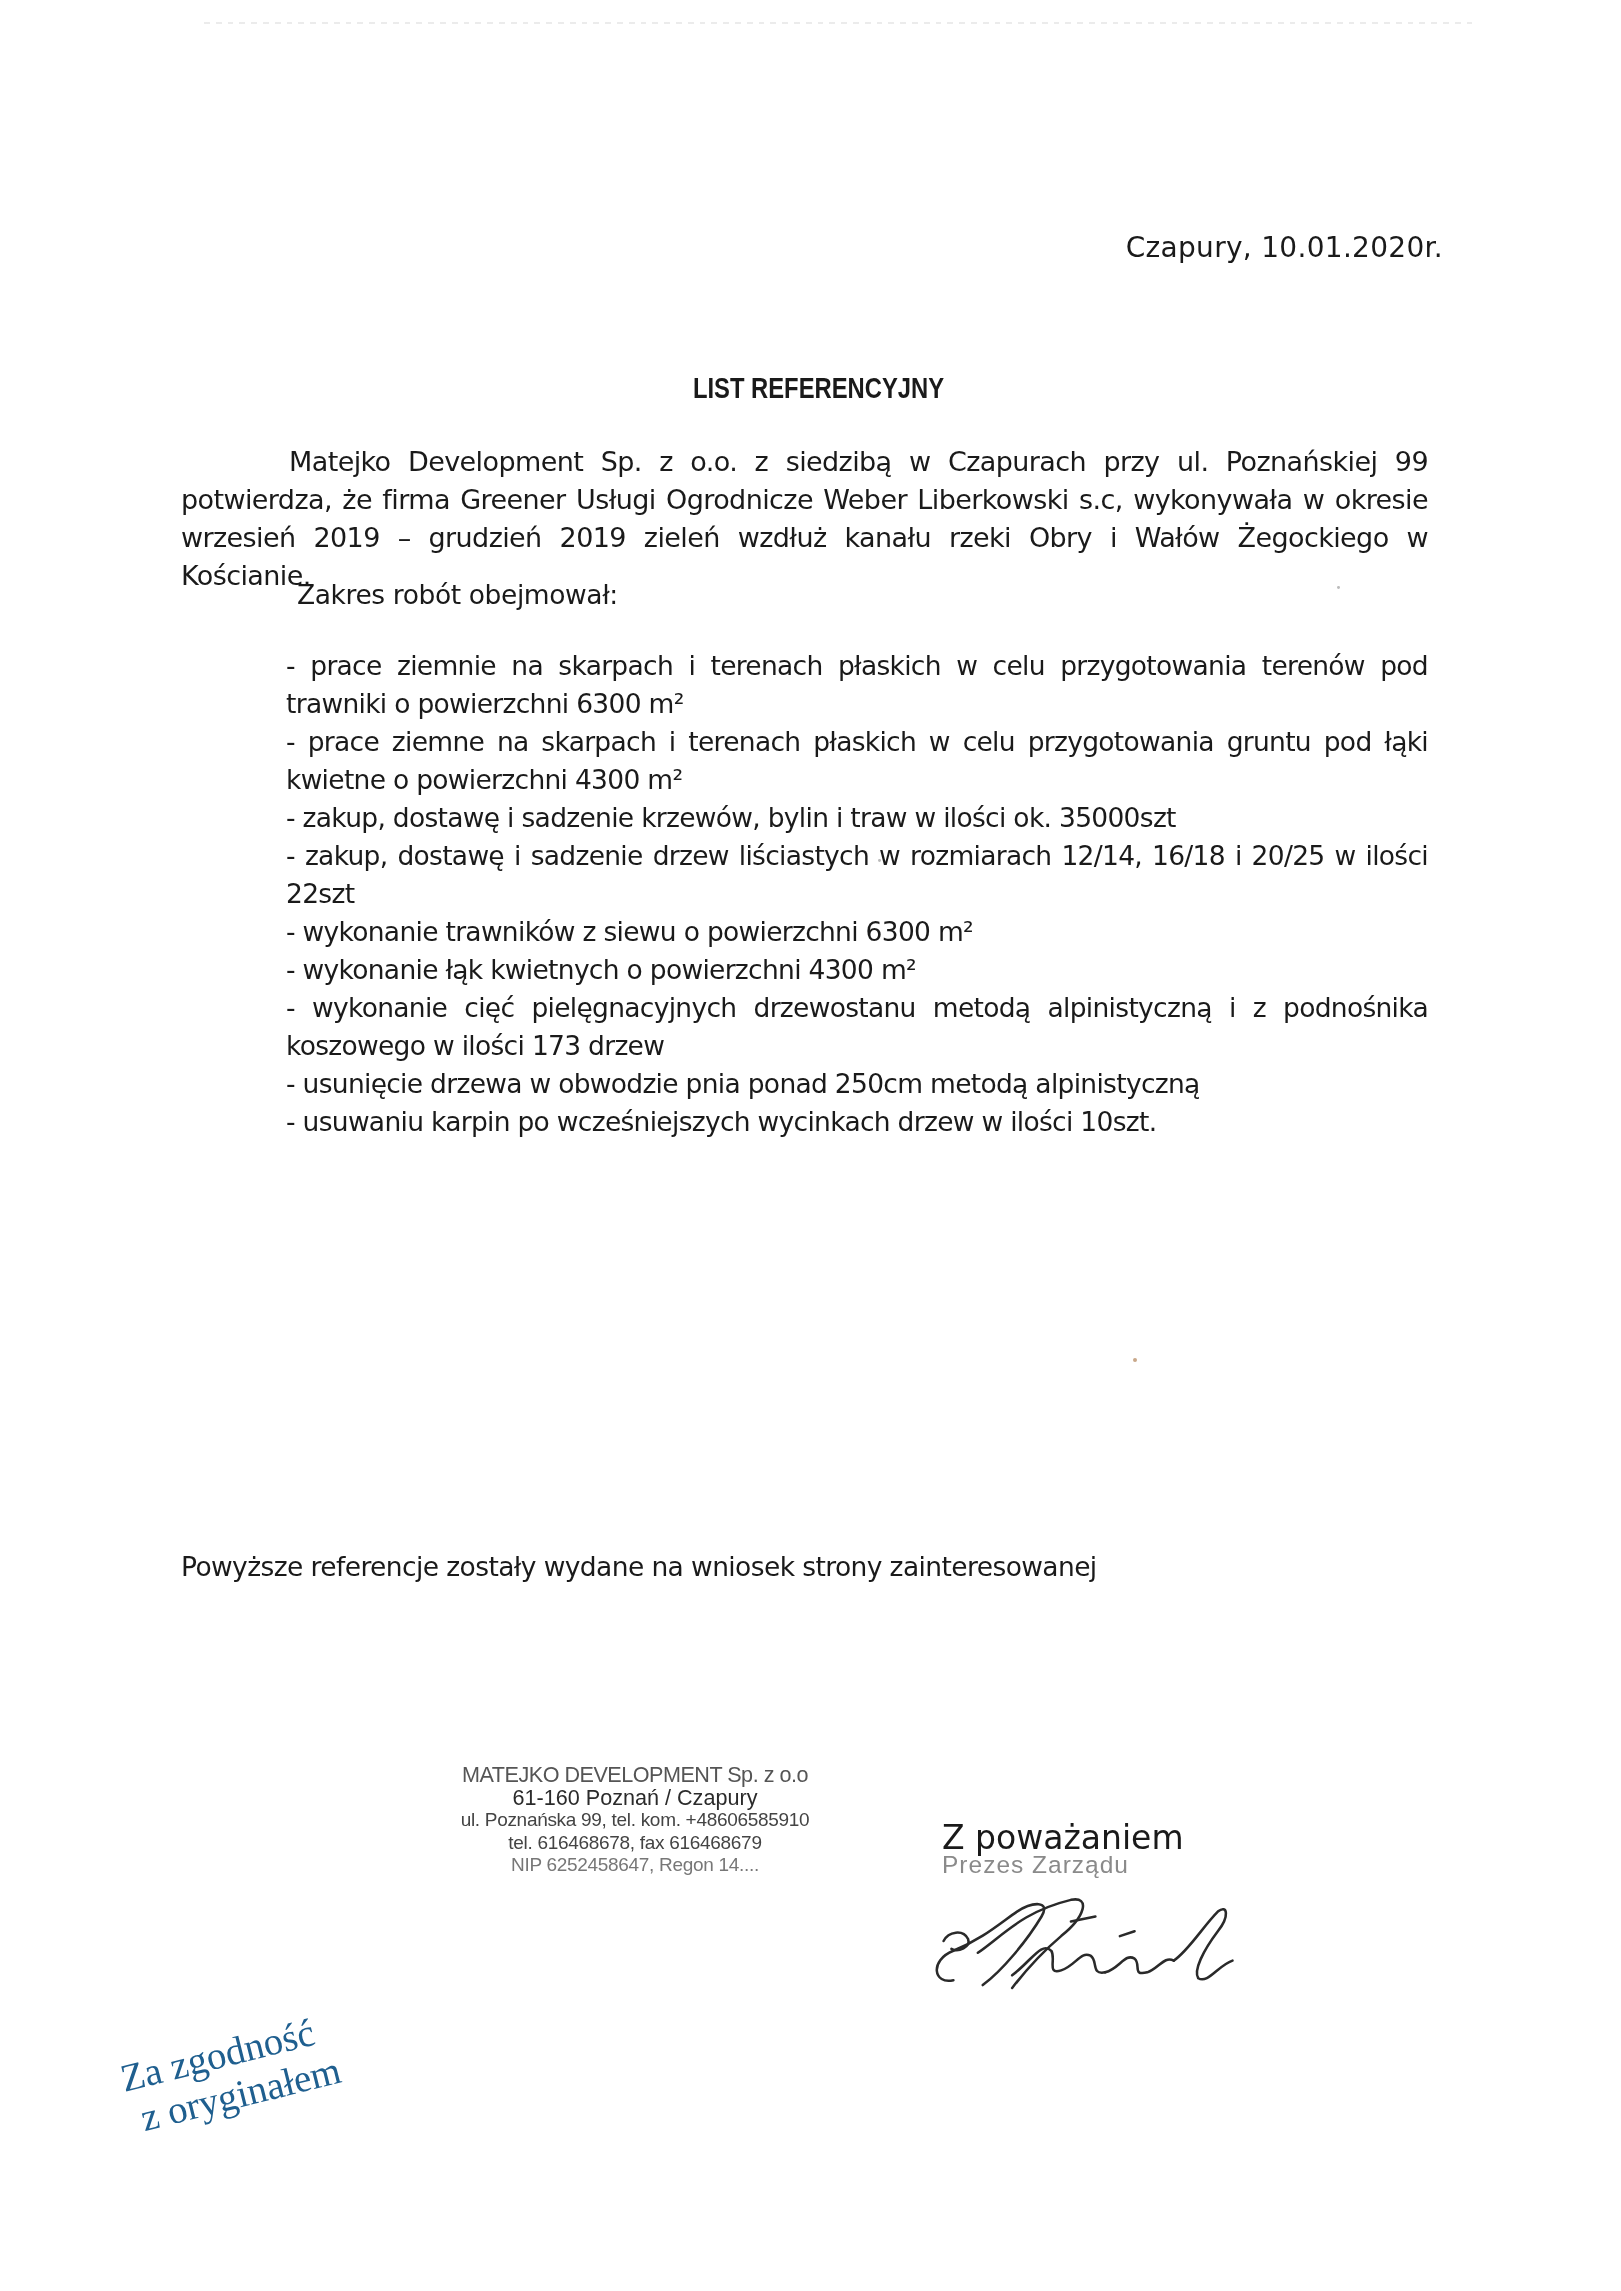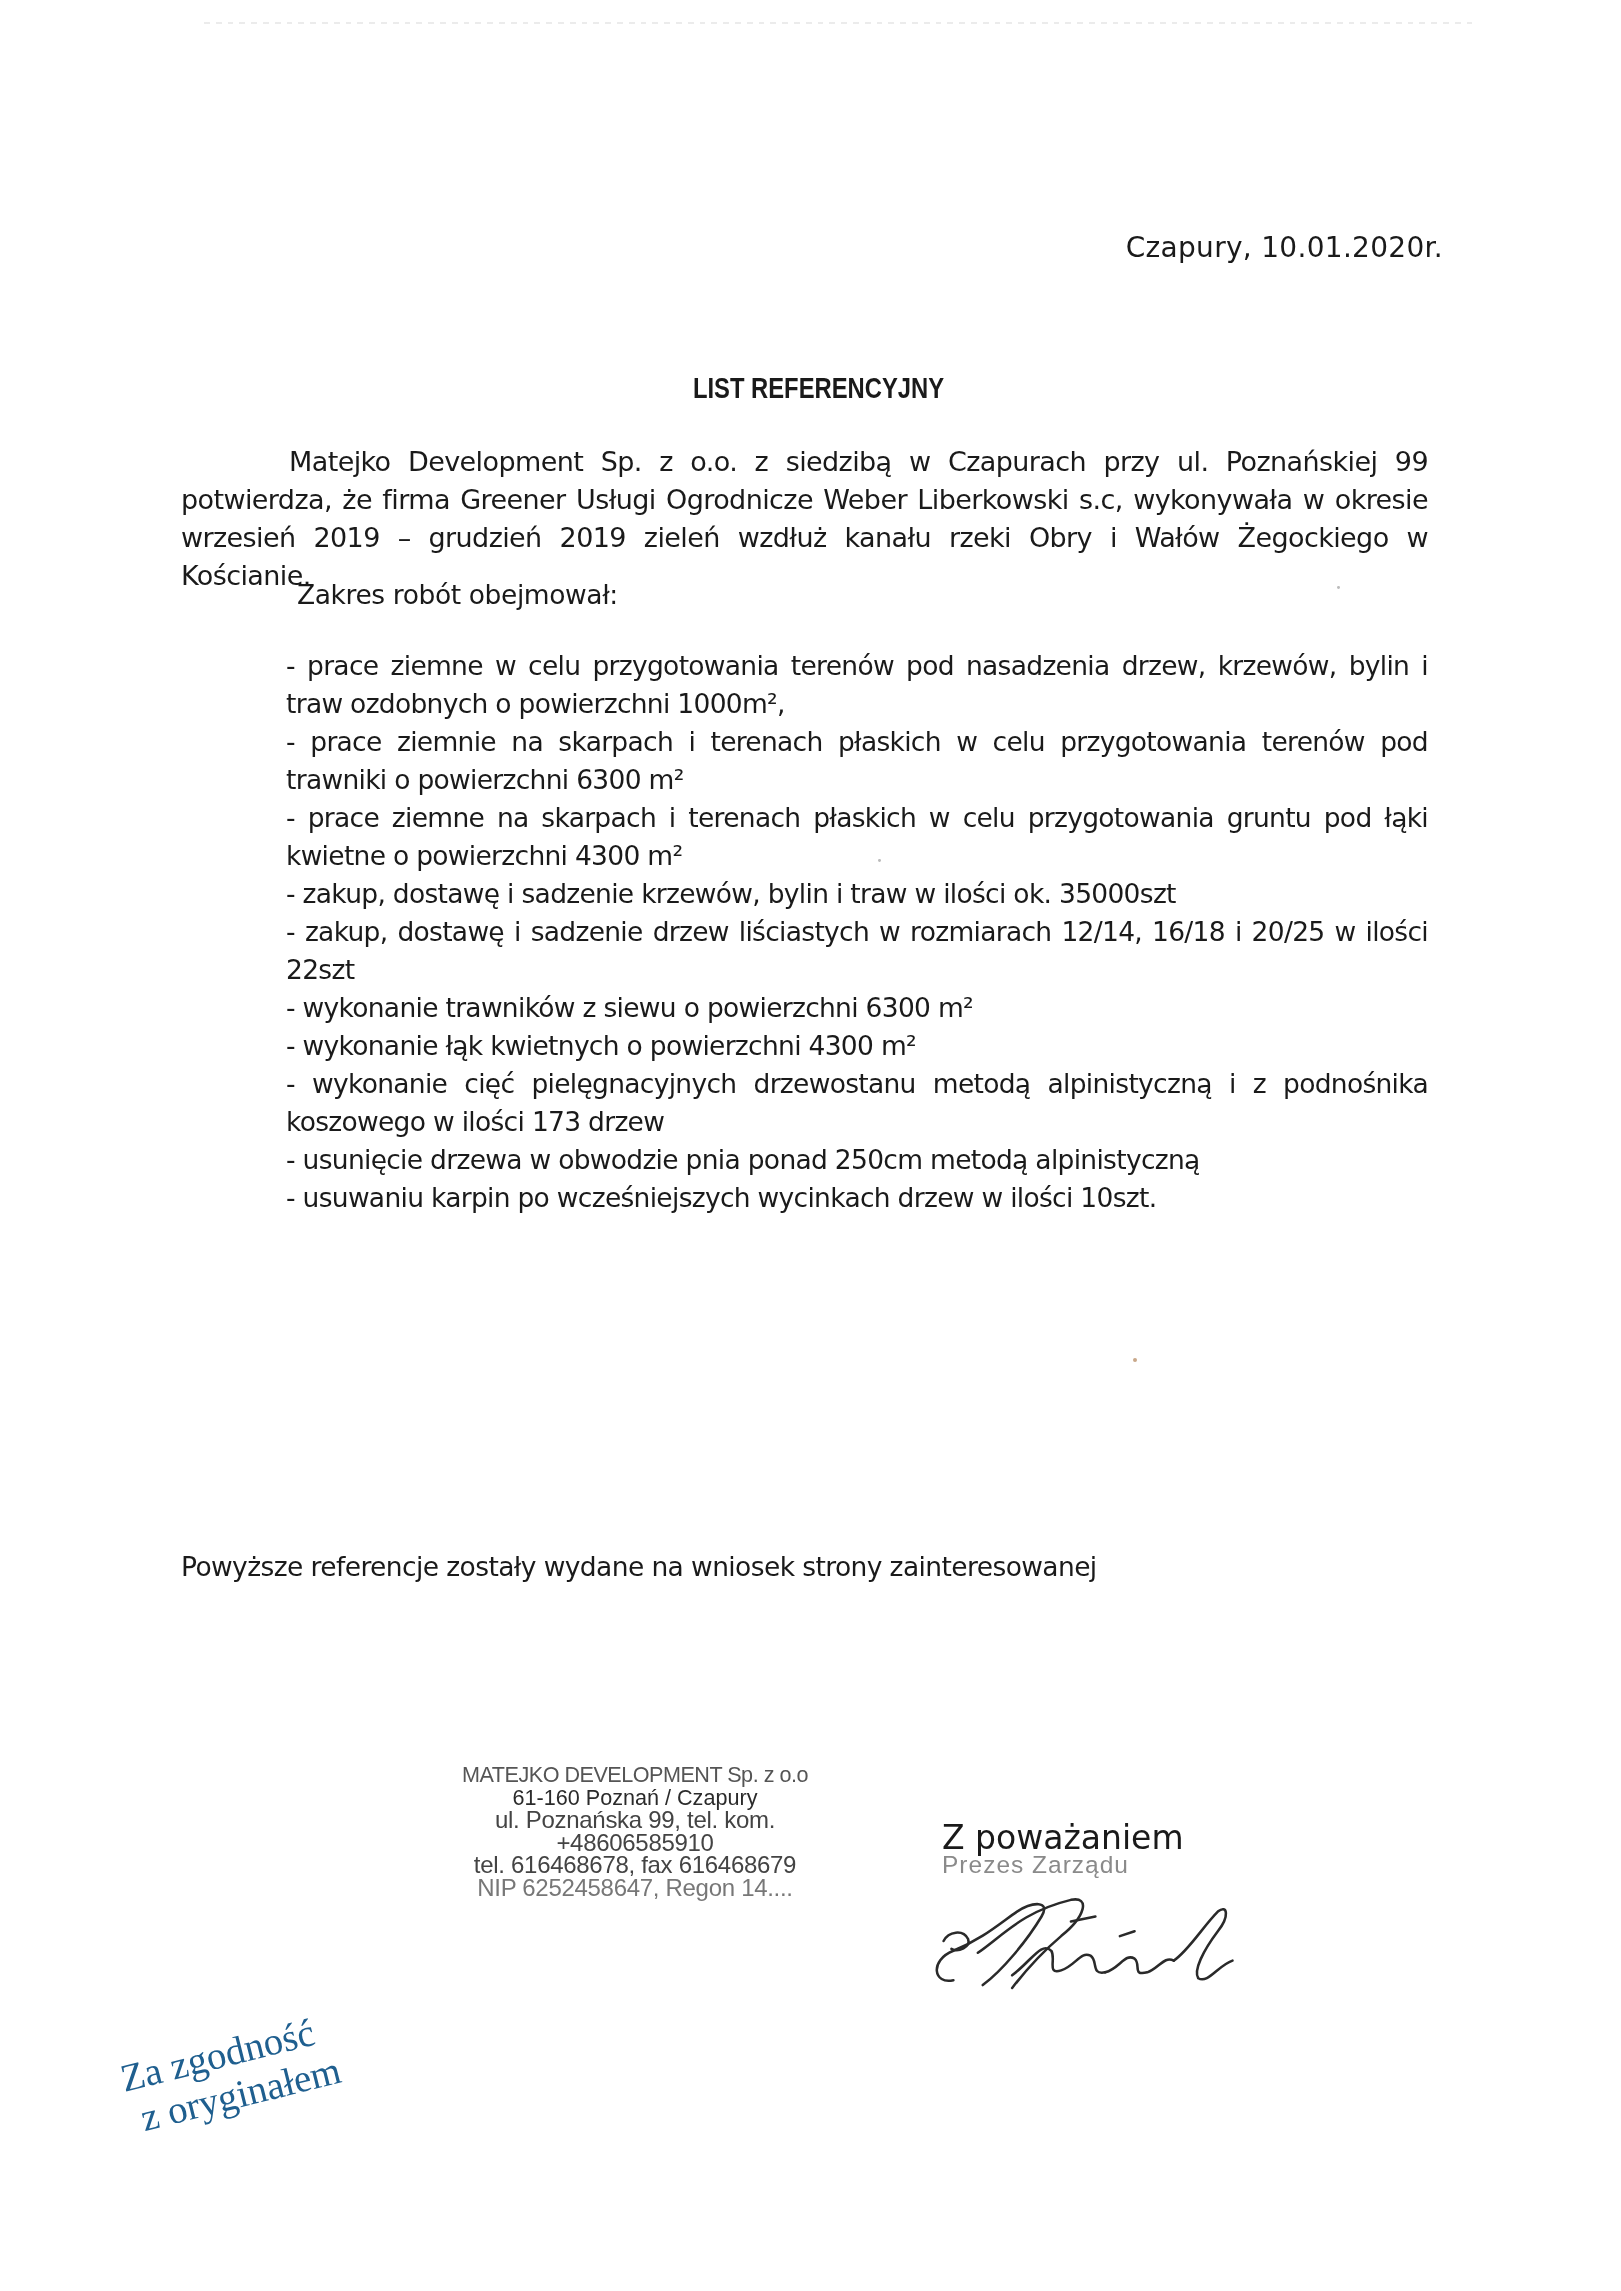--- a/index.html
+++ b/index.html
@@ -20,21 +20,21 @@
   .scope-list li { margin: 0; padding: 0; text-align: justify; }
   .total { position: absolute; left: 173px; top: 1290px; font-size: 26px; font-weight: bold;
            letter-spacing: -0.8px; }
   .closing { position: absolute; left: 173px; top: 1411px; width: 1250px; font-size: 26.5px;
              line-height: 38px; letter-spacing: -0.6px; text-align: justify; }
   .request { position: absolute; left: 173px; top: 1551px; font-size: 26.5px; letter-spacing: -0.6px; }
   .stamp { position: absolute; left: 431px; top: 1764px; width: 392px; text-align: center;
            font-family: "Liberation Sans", sans-serif; color: #3a3a3a; line-height: 22.5px; }
   .stamp .l1 { font-size: 21.6px; color: #555; letter-spacing: -0.5px; }
   .stamp .l2 { font-size: 21.6px; color: #2b2b2b; }
-  .stamp .l3, .stamp .l4, .stamp .l5 { font-size: 24px; letter-spacing: -0.3px; color: #444; }
+  .stamp .l3, .stamp .l4, .stamp .l5 { font-size: 19px; letter-spacing: -0.3px; color: #444; }
   .stamp .l5 { color: #777; }
   .regards { position: absolute; left: 934px; top: 1818px; font-size: 33px; text-align: right; }
   .role { position: absolute; left: 934px; top: 1851px; font-size: 24.5px; color: #8a8a8a;
           font-family: "Liberation Sans", sans-serif; letter-spacing: 1px; }
   .signature { position: absolute; left: 916px; top: 1882px; width: 333px; height: 118px; }
   .certified { position: absolute; left: 108px; top: 2058px; color: #1f5f8f;
                font-family: "Liberation Serif", serif; font-size: 39px; line-height: 43px;
                transform: rotate(-14deg); transform-origin: left top; }
   .certified .c2 { padding-left: 9.8px; }
   .speck { position: absolute; width: 3.9px; height: 3.9px; border-radius: 50%; background: #bbb; }
@@ -47,21 +47,20 @@
 
   <div class="date">Czapury,  10.01.2020r.</div>
 
   <div class="title">LIST REFERENCYJNY</div>
 
   <p class="intro" style="margin:0">Matejko Development Sp. z o.o. z siedzibą w Czapurach przy ul. Poznańskiej 99 potwierdza, że firma Greener Usługi Ogrodnicze Weber Liberkowski s.c, wykonywała w okresie wrzesień 2019 – grudzień 2019 zieleń wzdłuż kanału rzeki Obry i Wałów Żegockiego w Kościanie.</p>
 
   <div class="scope-label">Zakres robót obejmował:</div>
 
   <ul class="scope-list">
-    <li>- prace ziemne w celu przygotowania terenów pod nasadzenia drzew, krzewów, bylin i traw ozdobnych o powierzchni 1000m²,</li>
     <li>- prace ziemnie na skarpach i terenach płaskich w celu przygotowania terenów pod trawniki o powierzchni 6300 m²</li>
     <li>- prace ziemne na skarpach i terenach płaskich w celu przygotowania gruntu pod łąki kwietne o powierzchni 4300 m²</li>
     <li>- zakup, dostawę i sadzenie krzewów, bylin i traw w ilości ok. 35000szt</li>
     <li>- zakup, dostawę i sadzenie drzew liściastych w rozmiarach 12/14, 16/18 i 20/25 w ilości 22szt</li>
     <li>- wykonanie trawników z siewu o powierzchni 6300 m²</li>
     <li>- wykonanie łąk kwietnych o powierzchni 4300 m²</li>
     <li>- wykonanie cięć pielęgnacyjnych drzewostanu metodą alpinistyczną i z podnośnika koszowego w ilości 173 drzew</li>
     <li>- usunięcie drzewa w obwodzie pnia ponad 250cm metodą alpinistyczną</li>
     <li>- usuwaniu karpin po wcześniejszych wycinkach drzew w ilości 10szt.</li>
   </ul>

